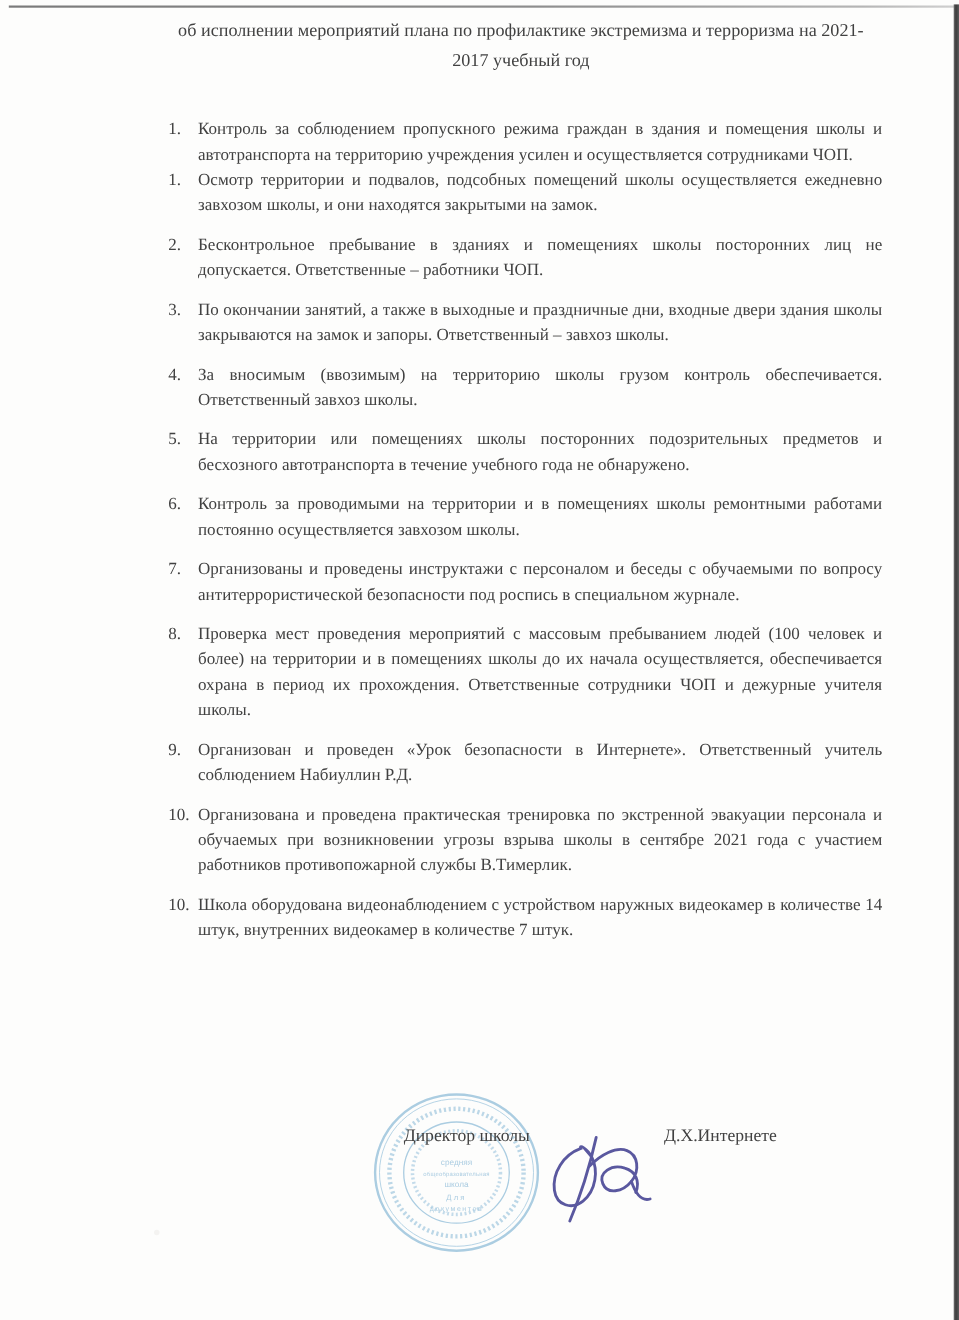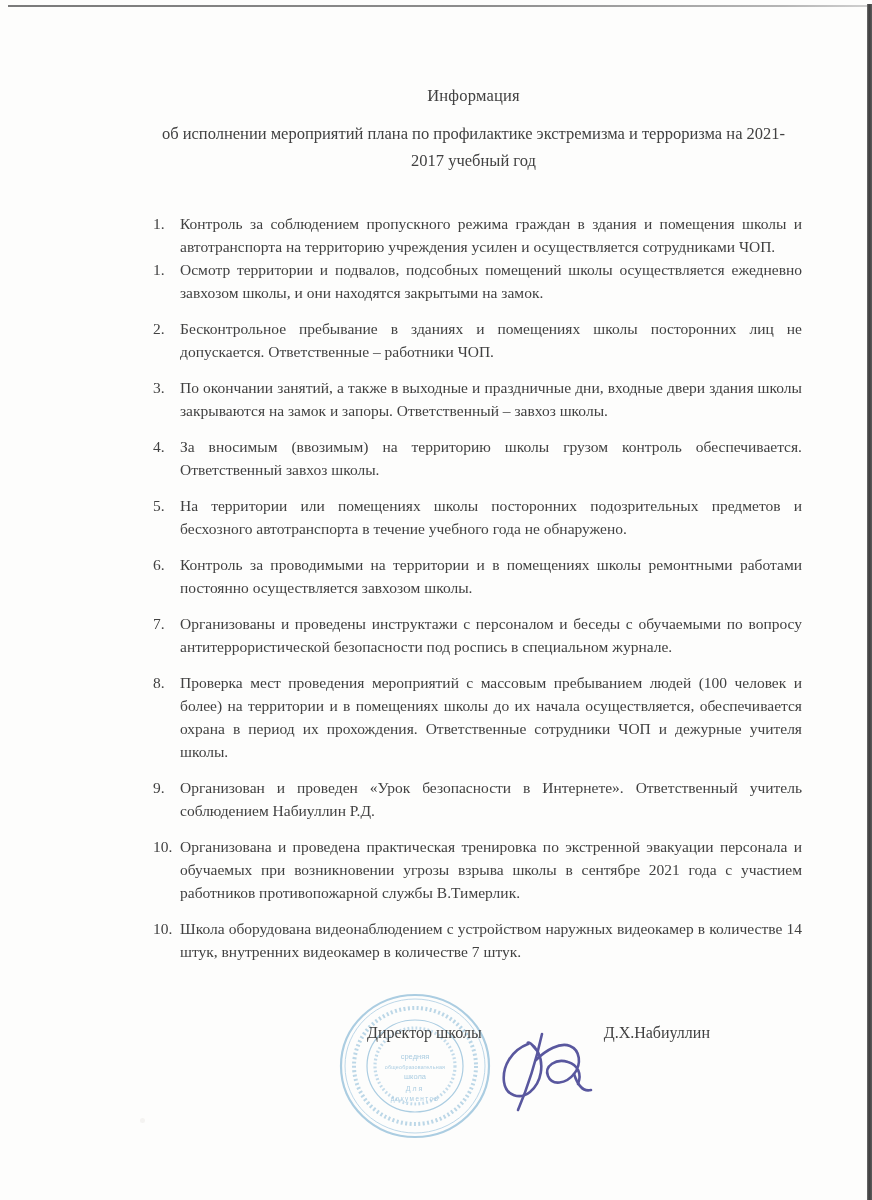--- a/index.html
+++ b/index.html
@@ -62,21 +62,20 @@
   .speck-a{position:absolute;left:140px;top:1118px;width:5px;height:5px;border-radius:50%;background:#f4f3f1;}
 </style>
 </head>
 <body>
 
 <div class="edge-top"></div>
 <div class="edge-right"></div>
 <div class="speck-a"></div>
 
 <div class="content">
-  <div class="title">Информация</div>
   <div class="subtitle">
     <div>об исполнении мероприятий плана по профилактике экстремизма и терроризма на 2021-</div>
     <div>2017 учебный год</div>
   </div>
   <div class="list" id="list">
   <div class="item">
     <span class="num">1.</span>
     <span class="txt">Контроль за соблюдением пропускного режима граждан в здания и помещения школы и автотранспорта на территорию учреждения усилен и осуществляется сотрудниками ЧОП.</span>
   </div>
 
@@ -158,14 +157,14 @@
 <div class="sign-row">
   <span>Директор школы</span>
   <svg class="scribble" width="96" height="86" viewBox="0 0 96 86" aria-hidden="true">
     <g fill="none" stroke="var(--signature)" stroke-width="2.6" stroke-linecap="round" opacity="0.92">
       <path d="M30,14 C14,20 4,36 6,52 C8,66 22,70 32,62 C44,52 46,34 40,22 C36,14 28,10 30,14 Z"></path>
       <path d="M44,4 C40,22 32,52 20,80"></path>
       <path d="M38,30 C48,20 62,12 72,16 C82,20 84,34 76,44 C68,54 54,56 50,46 C46,36 58,28 70,32 C80,35 84,44 80,54"></path>
       <path d="M76,44 C80,56 86,62 93,60"></path>
     </g>
   </svg>
-  <span>Д.Х.Набиуллин</span>
+  <span>Д.Х.Интернете</span>
 </div>
 
 </body></html>

